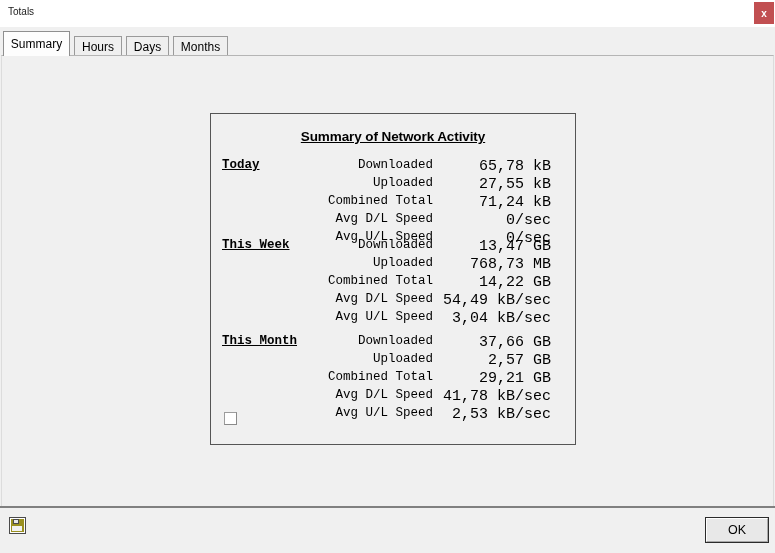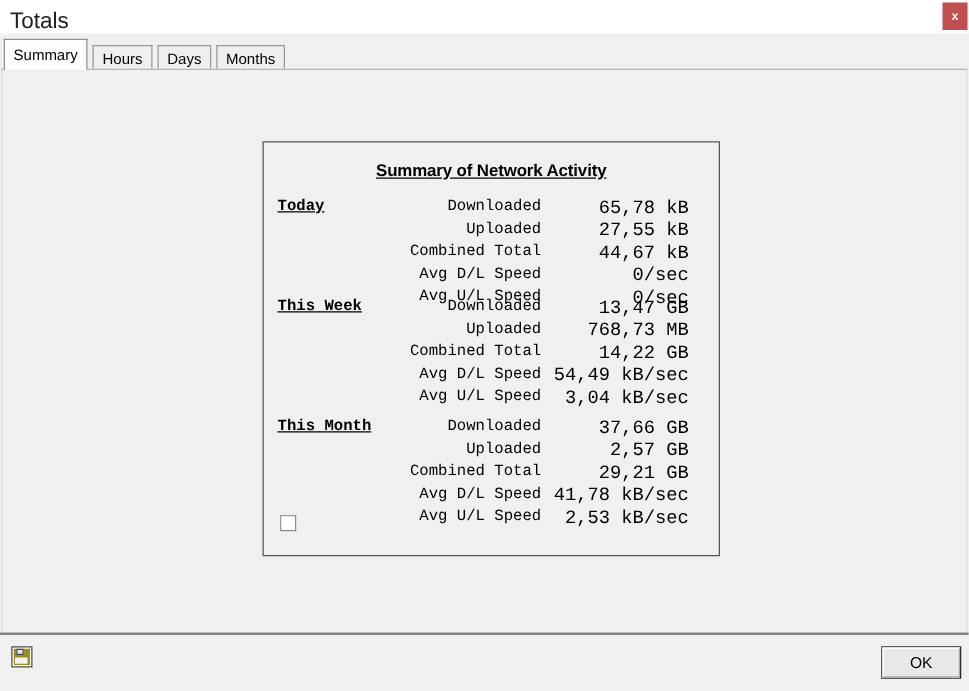--- a/index.html
+++ b/index.html
@@ -21,21 +21,21 @@
   .titlebar {
     position: absolute;
     left: 0; top: 0;
     width: 775px; height: 27px;
     background: #ffffff;
     border-bottom: 1px solid #e8e8e8;
   }
   .titlebar-text {
     position: absolute;
     left: 8px; top: 6px;
-    font-size: 18px;
+    font-size: 10px;
     color: #202020;
     font-family: "Liberation Sans", sans-serif;
   }
   .close-btn {
     position: absolute;
     left: 754px; top: 2px;
     width: 20px; height: 22px;
     background: #c14f51;
     color: #ffffff;
     font-size: 10px;
@@ -265,21 +265,21 @@
 
     <div class="checkbox-row">
       <span class="checkbox-box"></span>
     </div>
   <div class="section-head" style="top: 44px;">Today</div>
       <div class="row-label" style="top: 44px;">Downloaded</div>
       <div class="row-value" style="top: 44px;">65,78 kB</div>
       <div class="row-label" style="top: 62px;">Uploaded</div>
       <div class="row-value" style="top: 62px;">27,55 kB</div>
       <div class="row-label" style="top: 80px;">Combined Total</div>
-      <div class="row-value" style="top: 80px;">44,67 kB</div>
+      <div class="row-value" style="top: 80px;">71,24 kB</div>
       <div class="row-label" style="top: 98px;">Avg D/L Speed</div>
       <div class="row-value" style="top: 98px;">0/sec</div>
       <div class="row-label" style="top: 116px;">Avg U/L Speed</div>
       <div class="row-value" style="top: 116px;">0/sec</div>
       <div class="section-head" style="top: 124px;">This Week</div>
       <div class="row-label" style="top: 124px;">Downloaded</div>
       <div class="row-value" style="top: 124px;">13,47 GB</div>
       <div class="row-label" style="top: 142px;">Uploaded</div>
       <div class="row-value" style="top: 142px;">768,73 MB</div>
       <div class="row-label" style="top: 160px;">Combined Total</div>

